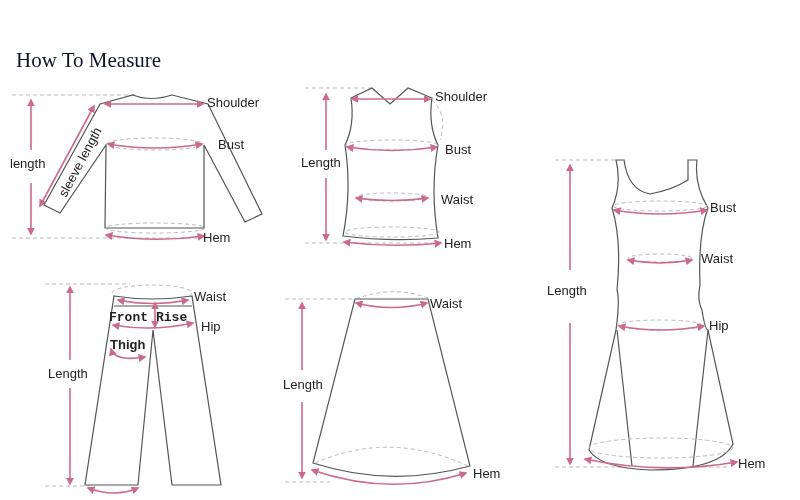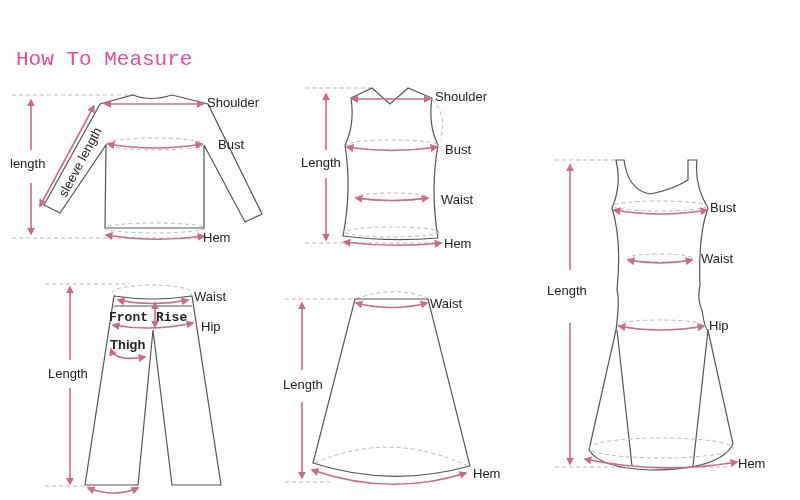--- a/index.html
+++ b/index.html
@@ -1,17 +1,17 @@
 <!DOCTYPE html>
 <html><head>
 <meta charset="utf-8">
 <style>
   html, body { margin:0; padding:0; background:#ffffff; }
   body { width:800px; height:500px; position:relative; overflow:hidden; }
-  .title { position:absolute; left:16px; top:48px; font-family:Liberation Mono, monospace; font-size:21px; color:#ec4899; }
+  .title { position:absolute; left:16px; top:48px; font-family:Liberation Serif, serif; font-size:21px; color:#0f172a; }
   svg.diagram { position:absolute; left:0; top:0; }
   .lbl { font-family:"Liberation Sans", sans-serif; font-size:13px; fill:#222; }
   .mono { font-family:"Liberation Mono", monospace; font-size:13px; fill:#222; font-weight:bold; }
   .garment { fill:#fff; stroke:#555; stroke-width:1.2; }
   .guide { stroke:#bbb; stroke-width:1; stroke-dasharray:4 3; fill:none; }
   .meas { stroke:#cc6a8a; stroke-width:1.6; fill:none; }
   .dash-ell { stroke:#bbb; stroke-width:1; stroke-dasharray:4 3; fill:none; }
 </style>
 </head>
 <body>

